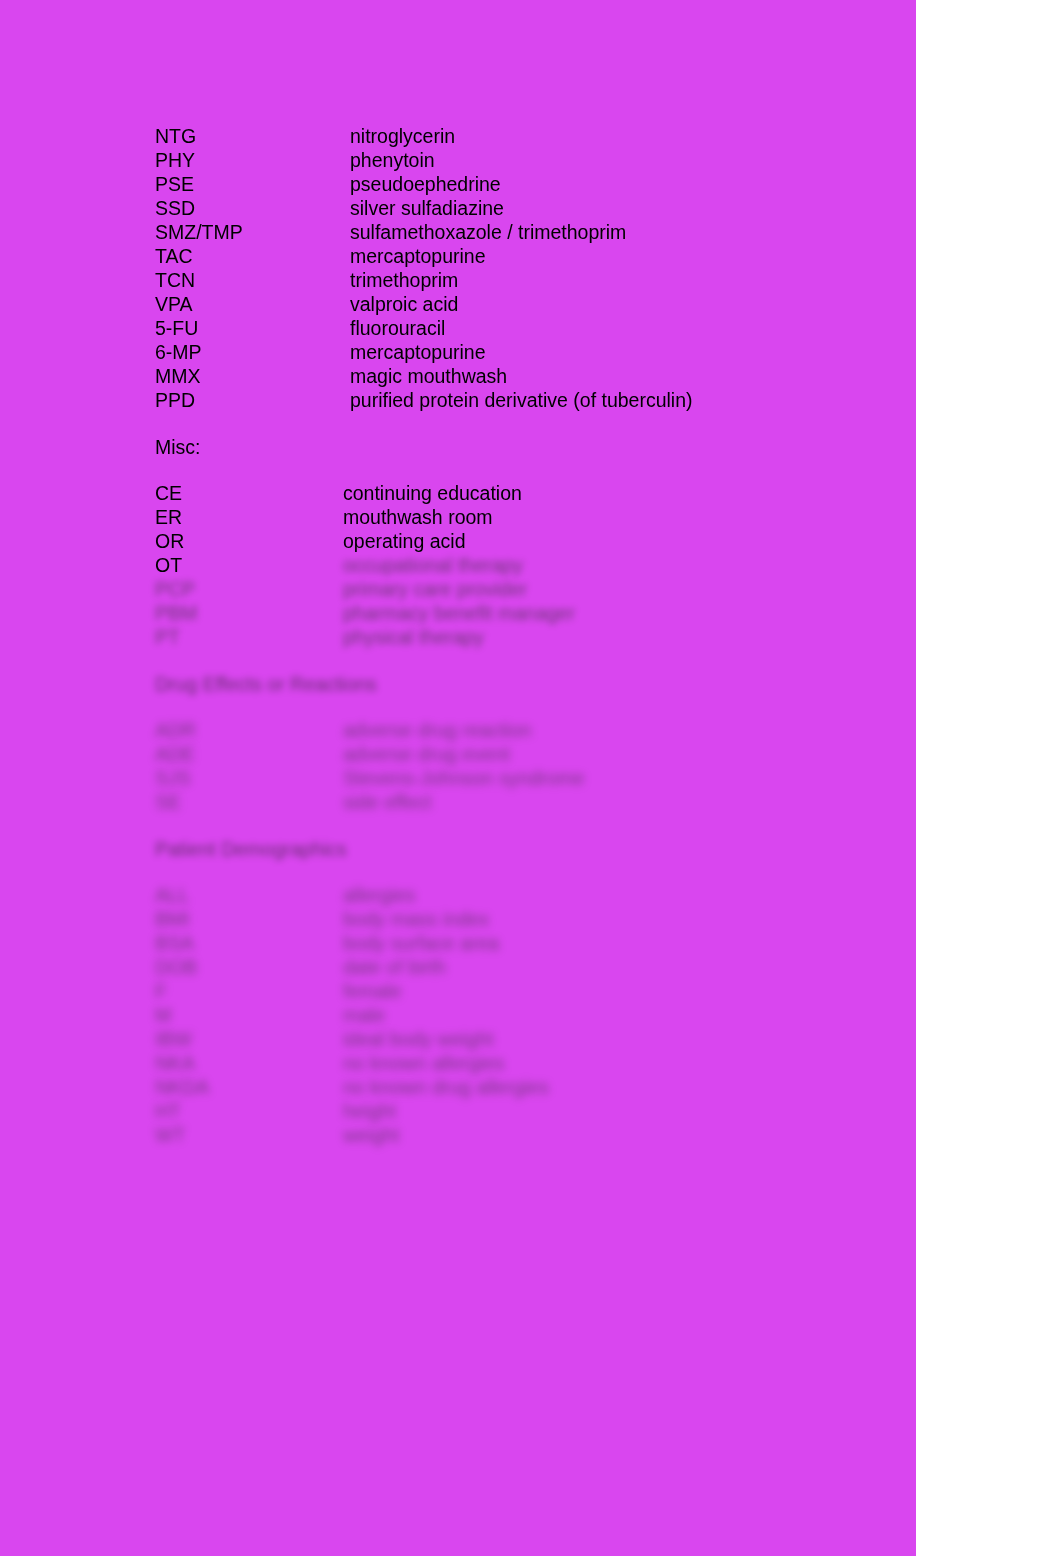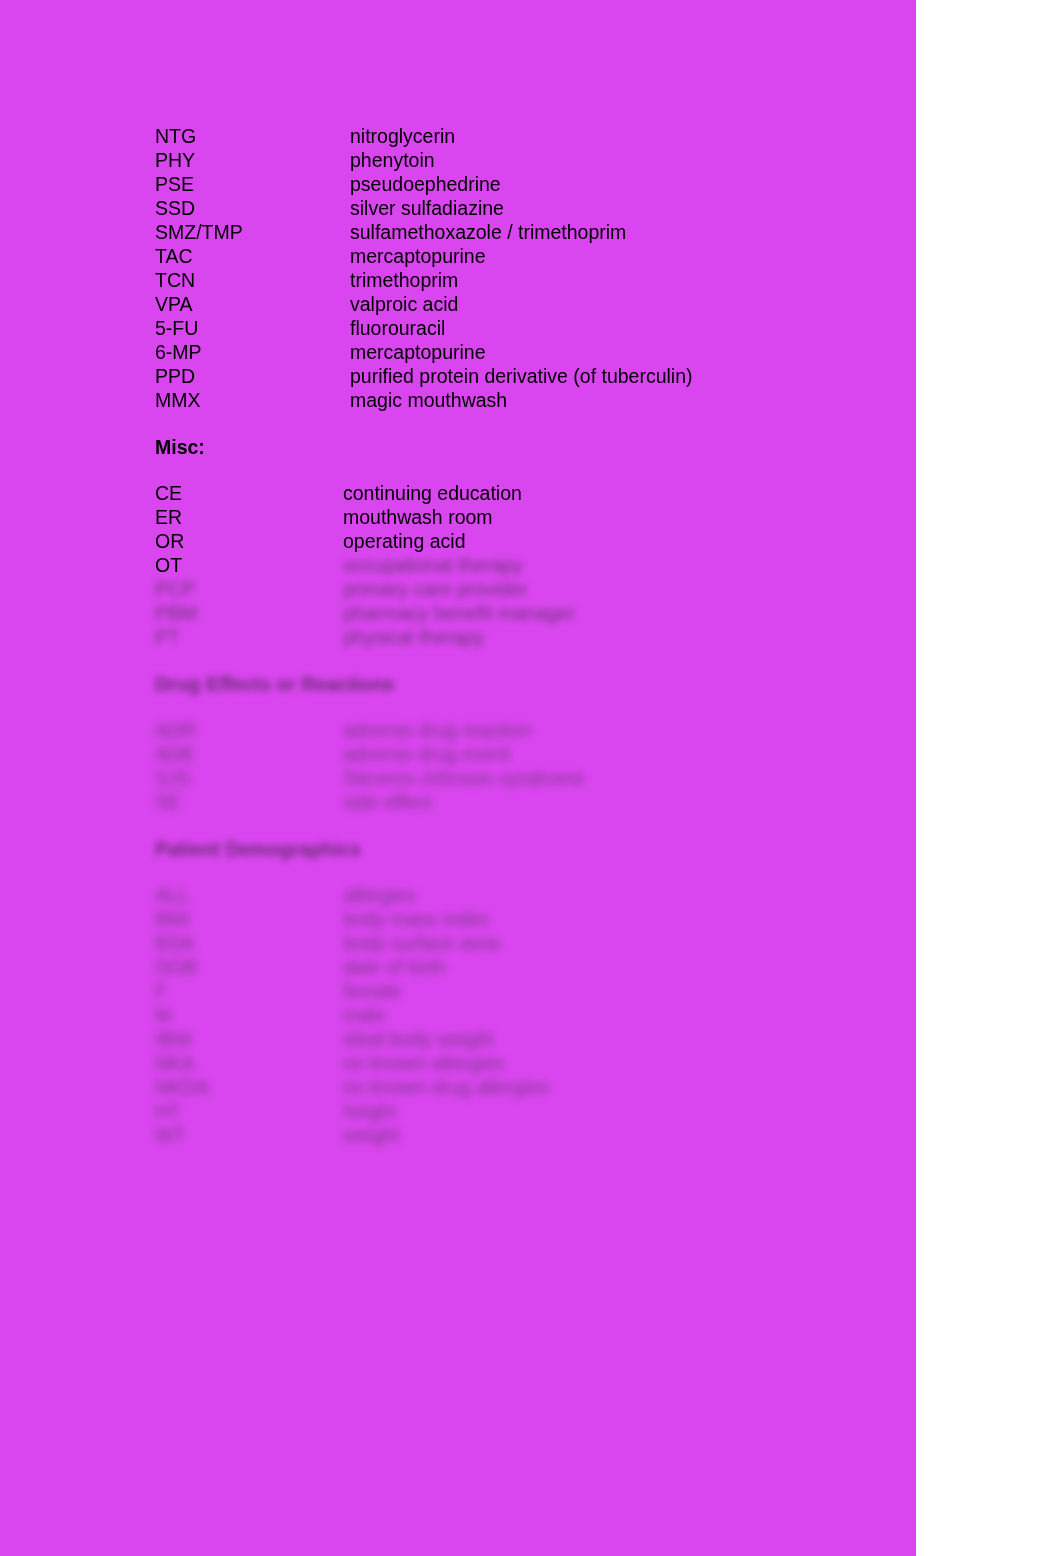--- a/index.html
+++ b/index.html
@@ -46,21 +46,21 @@
   }
   .abbr.narrow { width: 188px; }
   .def {
     display: inline-block;
     vertical-align: top;
   }
 
   
   .heading {
     font-size: 19.5px;
-    font-weight: bold;
+    font-weight: normal;
     line-height: 24px;
     height: 24px;
     white-space: nowrap;
   }
 
   .gap-lg { height: 23px; }
   .gap-md { height: 22px; }
 
   
   .blurred {
@@ -113,24 +113,24 @@
       <div class="row">
         <span class="abbr">VPA</span><span class="def">valproic acid</span>
       </div>
       <div class="row">
         <span class="abbr">5-FU</span><span class="def">fluorouracil</span>
       </div>
       <div class="row">
         <span class="abbr">6-MP</span><span class="def">mercaptopurine</span>
       </div>
       <div class="row">
+        <span class="abbr">MMX</span><span class="def">magic mouthwash</span>
+      </div>
+      <div class="row">
         <span class="abbr">PPD</span><span class="def">purified protein derivative (of tuberculin)</span>
-      </div>
-      <div class="row">
-        <span class="abbr">MMX</span><span class="def">magic mouthwash</span>
       </div>
 
     </div>
 
     <div class="gap-lg"></div>
 
     <div class="heading">Misc:</div>
 
     <div class="gap-md"></div>
 

